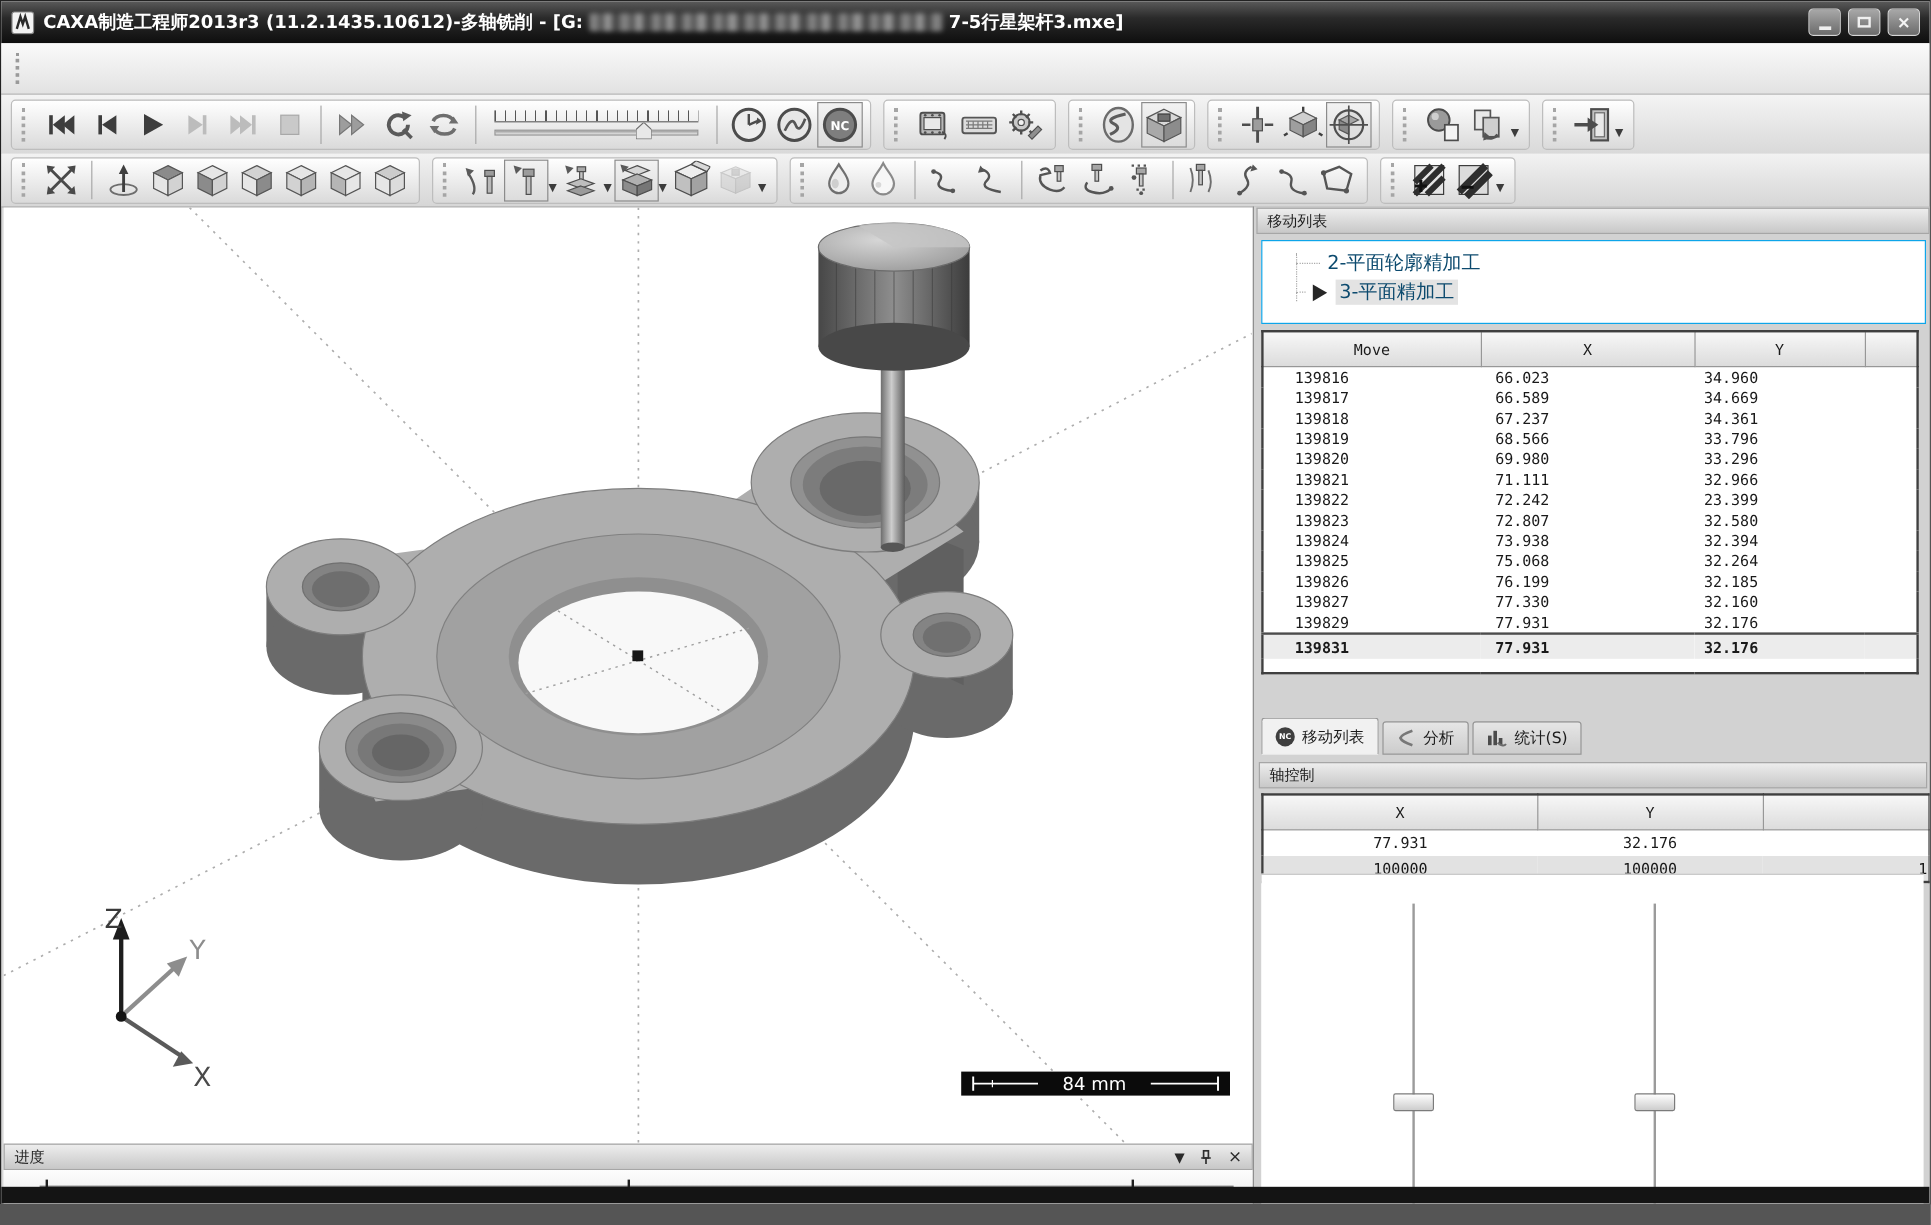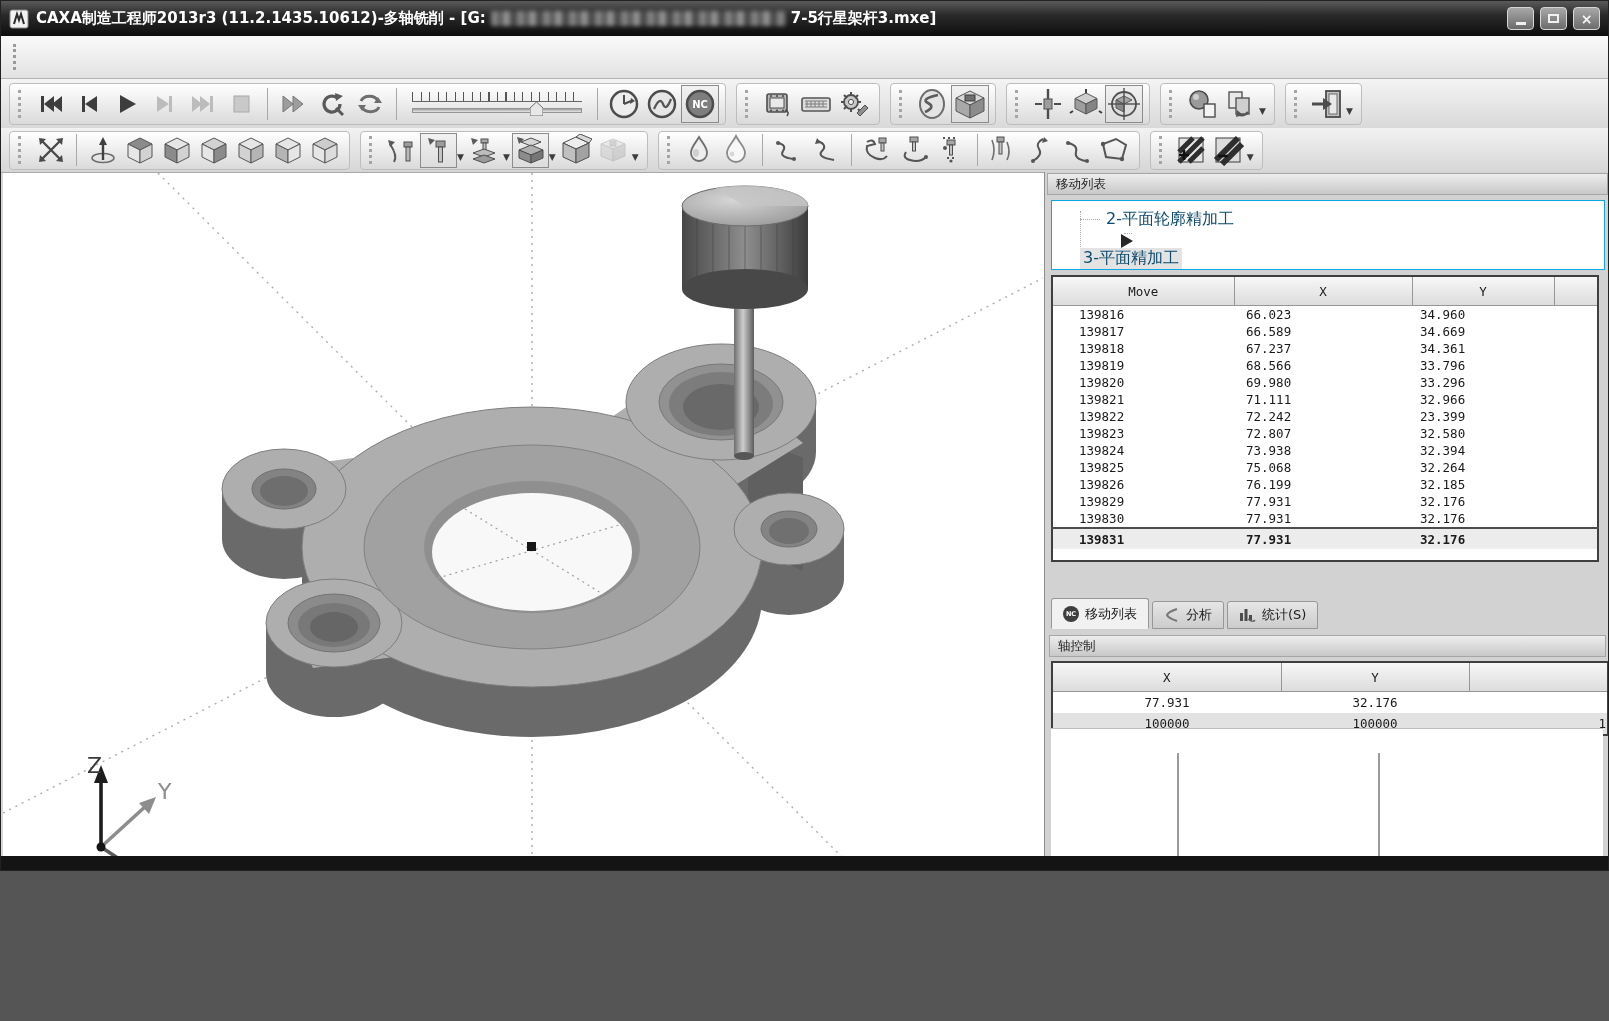--- a/index.html
+++ b/index.html
@@ -1,17 +1,17 @@
 <!DOCTYPE html>
 <html><head>
 <meta charset="utf-8">
 <style>
   html,body{margin:0;padding:0;background:#555;}
   body{font-family:"DejaVu Sans","Liberation Sans",sans-serif;}
-  #app{position:relative;width:1609px;height:871px;background:#d8d8d8;overflow:hidden;
+  #app{position:relative;width:1609px;height:1004px;background:#d8d8d8;overflow:hidden;
        border:1px solid #222;box-sizing:border-box;}
 
   
   .titlebar{position:absolute;left:0;top:0;right:0;height:35px;
     background:linear-gradient(#5a5a5a,#2a2a2a 40%,#0e0e0e);
     display:flex;align-items:center;padding:0 8px;color:#fff;}
   .app-icon{width:20px;height:20px;margin-right:7px;flex:0 0 auto;}
   .title-text{font-size:15px;font-weight:bold;white-space:nowrap;display:flex;align-items:center;}
   .blur-strip{display:inline-block;width:295px;height:15px;margin:0 5px;border-radius:2px;
     background:repeating-linear-gradient(90deg,#8a8a8a 0 7px,#5f5f5f 7px 12px,#9b9b9b 12px 19px,#4e4e4e 19px 26px);
@@ -732,21 +732,21 @@
     <div class="phdr">
       <span>移动列表</span>
     </div>
 
     <div class="treebox">
       <div class="treeline"></div>
       <div class="titem" style="left:28px;top:8px;">
         <span class="tstub"></span>
         <span class="tlabel">2-平面轮廓精加工</span>
       </div>
-      <div class="titem sel" style="left:28px;top:32px;flex-direction:column;">
+      <div class="titem sel" style="left:28px;top:32px;">
         <span class="tstub" style="width:8px;"></span>
         <span class="playtri"></span>
         <span class="tlabel">3-平面精加工</span>
       </div>
     </div>
 
     <table class="dgrid mtable">
       <colgroup>
           <col style="width:182px;">
           <col style="width:178px;">
@@ -823,27 +823,27 @@
           <td class="c-y">32.264</td>
           <td></td>
         </tr>
           <tr>
           <td class="c-move">139826</td>
           <td class="c-x">76.199</td>
           <td class="c-y">32.185</td>
           <td></td>
         </tr>
           <tr>
+          <td class="c-move">139827</td>
+          <td class="c-x">77.330</td>
+          <td class="c-y">32.160</td>
+          <td></td>
+        </tr>
+          <tr>
           <td class="c-move">139829</td>
-          <td class="c-x">77.931</td>
-          <td class="c-y">32.176</td>
-          <td></td>
-        </tr>
-          <tr>
-          <td class="c-move">139830</td>
           <td class="c-x">77.931</td>
           <td class="c-y">32.176</td>
           <td></td>
         </tr>
         </tbody>
       <tbody>
         <tr class="cur">
           <td class="c-move">139831</td>
           <td class="c-x">77.931</td>
           <td class="c-y">32.176</td>

